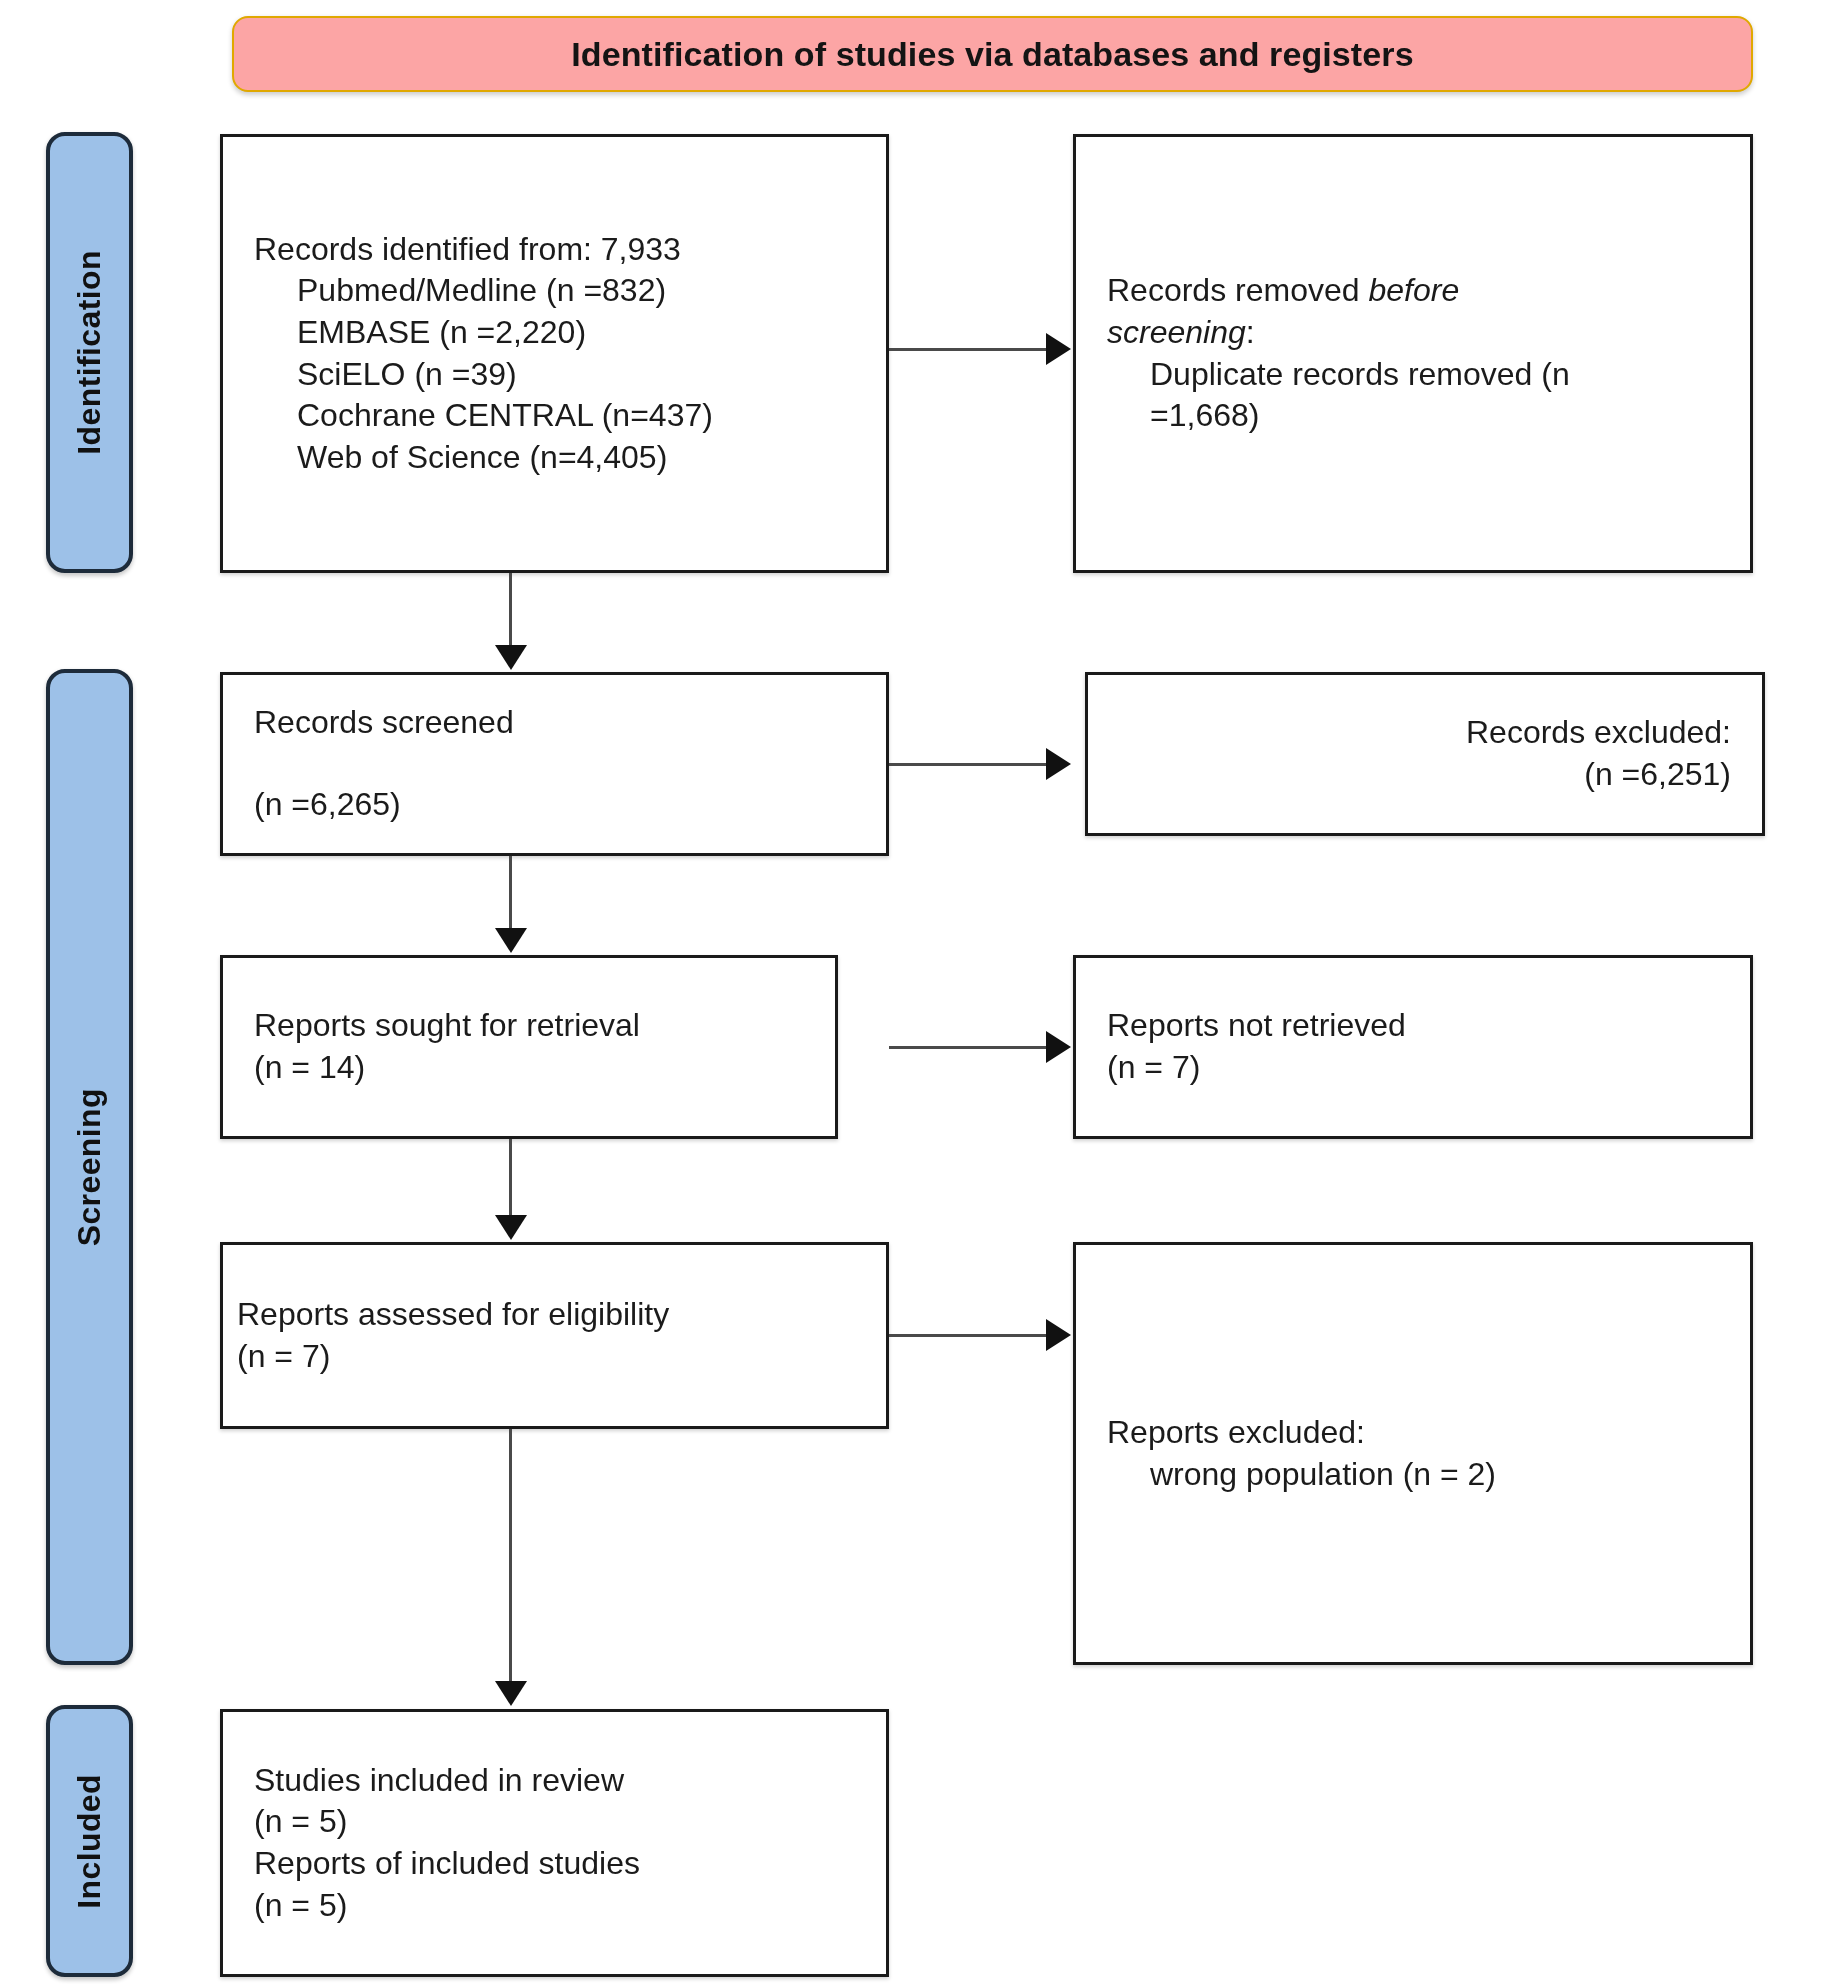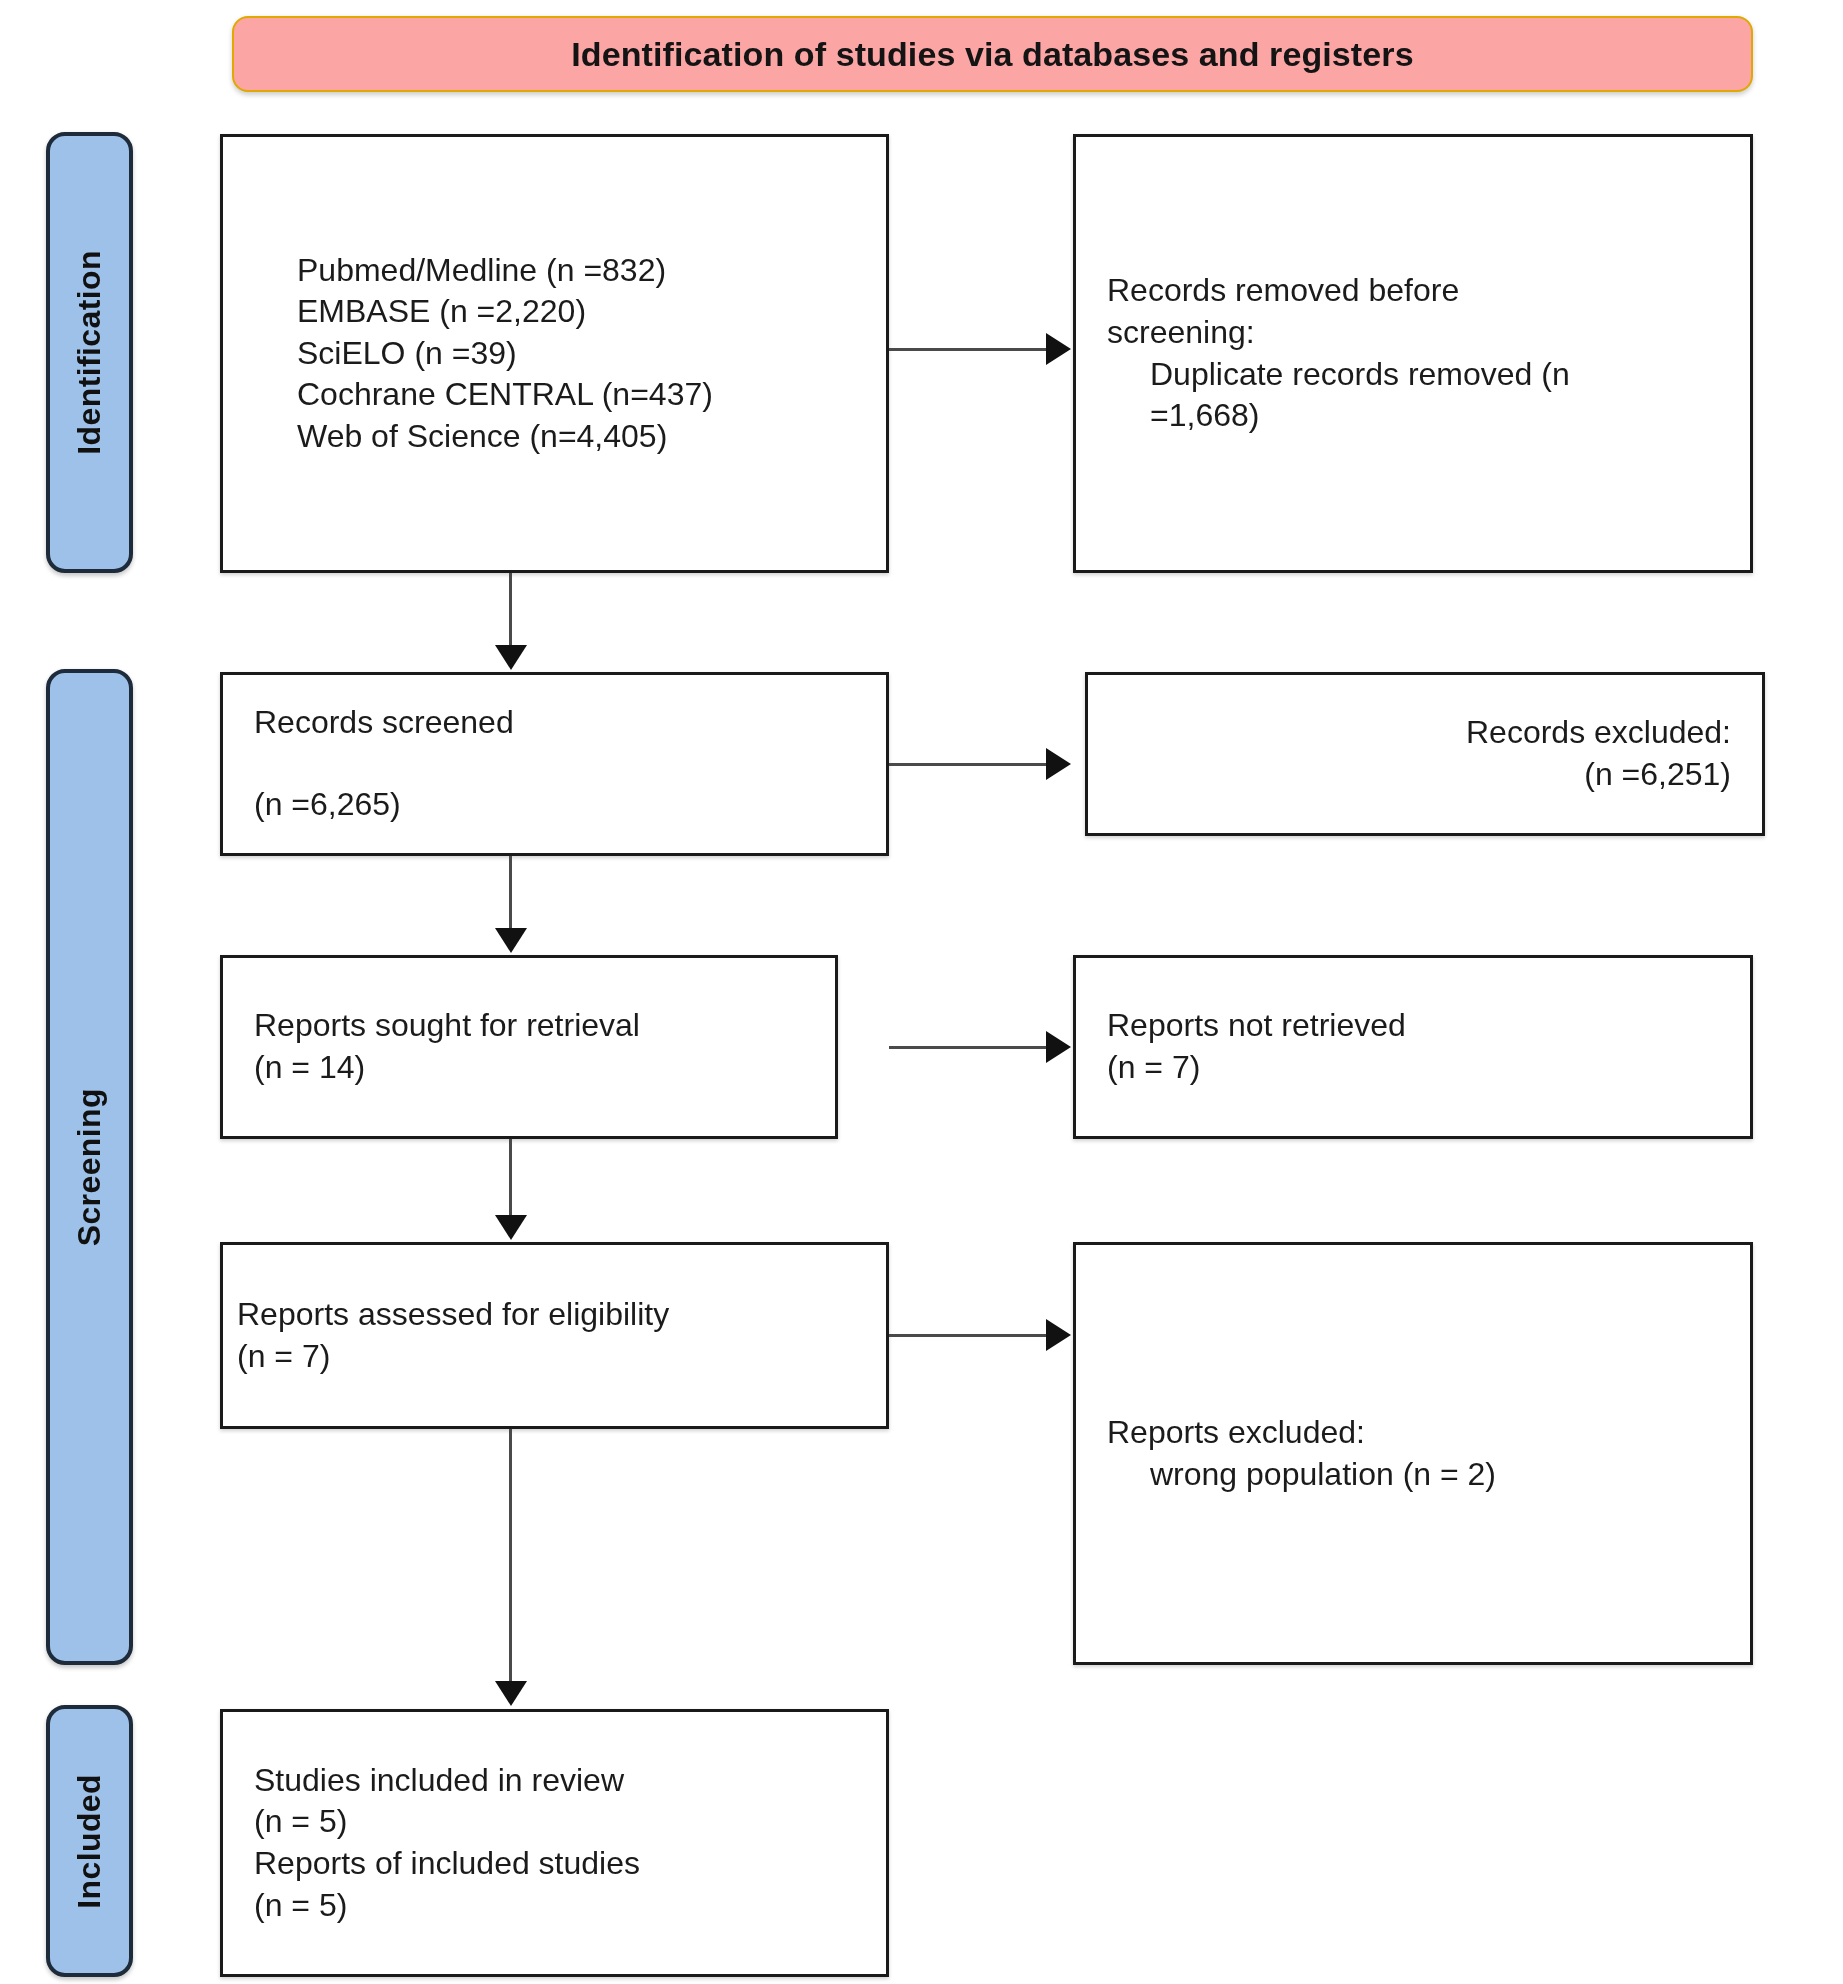--- a/index.html
+++ b/index.html
@@ -52,21 +52,21 @@
     box-sizing:border-box;
     padding:0 31px;
     display:flex;flex-direction:column;justify-content:center;
     color:#1b1b1b;
     font-size:32px;
     line-height:1.30;
     box-shadow:0 2.2px 3.7px rgba(0,0,0,.18);
   }
   .box .ln{white-space:pre-wrap;}
   .box .ind{padding-left:43px;}
-  .box .it{margin-top:32px;}
+  .box .it{font-style:italic;margin-top:32px;}
 
   
   .varrow{position:absolute;width:2.9px;background:#4a4a4a;}
   .vhead{
     position:absolute;width:0;height:0;
     border-left:16px solid transparent;
     border-right:16px solid transparent;
     border-top:25px solid #111;
   }
   .harrow{position:absolute;height:2.9px;background:#4a4a4a;}
@@ -92,20 +92,21 @@
 
   <div class="stage" style="left:46px;top:669px;width:87px;height:996px;">
     <span>Screening</span>
   </div>
 
   <div class="stage" style="left:46px;top:1705px;width:87px;height:272px;">
     <span>Included</span>
   </div>
 
   <div class="box" style="left:220px;top:134px;width:669px;height:439px;">
+    <div class="ln">Records identified from: 7,933</div>
     <div class="ln ind">Pubmed/Medline (n =832)</div>
     <div class="ln ind">EMBASE (n =2,220)</div>
     <div class="ln ind">SciELO (n =39)</div>
     <div class="ln ind">Cochrane CENTRAL (n=437)</div>
     <div class="ln ind">Web of Science (n=4,405)</div>
   </div>
 
   <div class="box" style="left:1073px;top:134px;width:680px;height:439px;">
     <div class="ln"><span>Records removed </span><span class="it">before</span></div>
     <div class="ln"><span class="it">screening</span><span>:</span></div>

